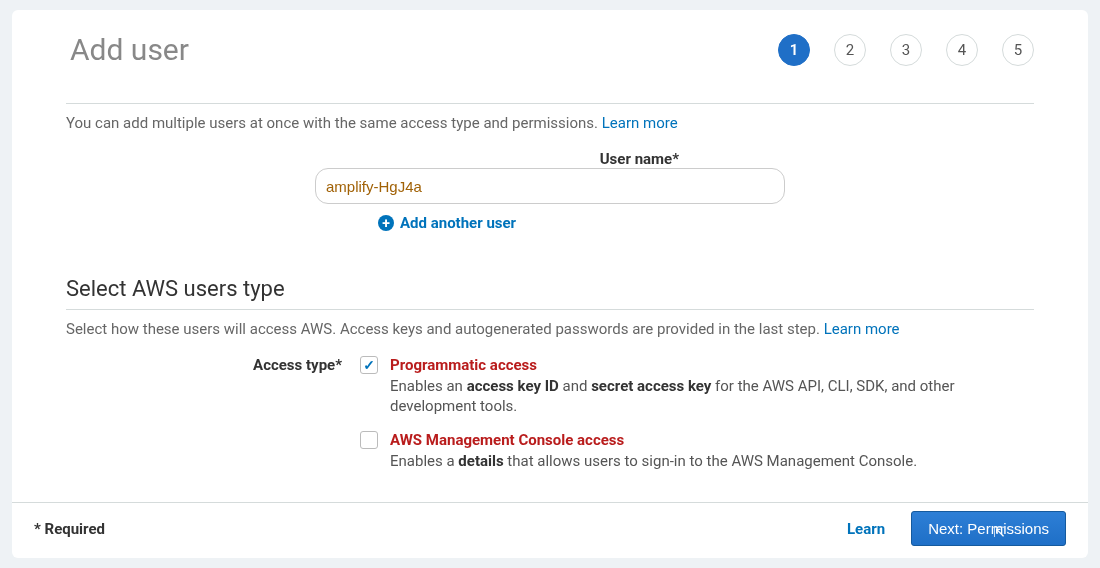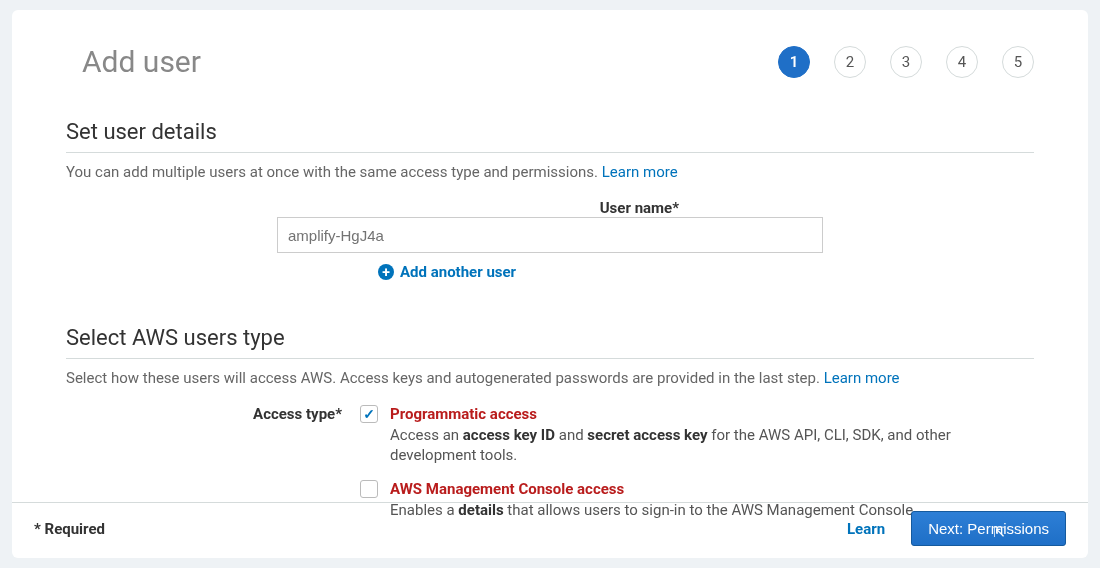--- a/index.html
+++ b/index.html
@@ -26,21 +26,21 @@
   .header {
     padding: 18px 54px 0 54px;
     display: flex;
     justify-content: space-between;
     align-items: center;
   }
   .title {
     font-size: 30px;
     font-weight: 400;
     color: #888;
-    margin: 16px;
+    margin: 4px;
   }
   .steps {
     display: flex;
     gap: 24px;
     align-items: center;
   }
   .step {
     width: 32px; height: 32px;
     border-radius: 50%;
     border: 1px solid #d5dbdb;
@@ -89,27 +89,27 @@
   }
   .form-label {
     width: 294px;
     text-align: right;
     padding-right: 18px;
     font-weight: 700;
     color: #333;
     font-size: 15px;
   }
   .text-input {
-    width: 546px;
+    width: 470px;
     height: 36px;
     border: 1px solid #ccc;
-    border-radius: 0;
+    border-radius: 13px;
     padding: 0 10px;
     font-size: 15px;
-    color: #737373;
+    color: #a16207;
   }
   .add-row {
     display: flex;
     align-items: center;
     margin-left: 312px;
     margin-top: 8px;
     gap: 6px;
     color: #0073bb;
     font-weight: 700;
     font-size: 15px;
@@ -225,21 +225,20 @@
         <div class="step active">1</div>
         <div class="step">2</div>
         <div class="step">3</div>
         <div class="step">4</div>
         <div class="step">5</div>
       </div>
     </div>
 
     <div class="content">
 
-      <h2 class="section-title">Set user details</h2>
       <hr class="rule">
       <p class="desc">
         <span>You can add multiple users at once with the same access type and permissions.</span>
         <a class="link">Learn more</a>
       </p>
 
       <div class="form-row">
         <div class="form-label">User name*</div>
         <input type="text" class="text-input" value="amplify-HgJ4a" style="">
       </div>
@@ -256,21 +255,21 @@
           <span>Select how these users will access AWS. Access keys and autogenerated passwords are provided in the last step.</span>
           <a class="link">Learn more</a>
         </p>
 
         <div class="access-row">
           <div class="form-label" style="padding-top:0;">Access type*</div>
           <span class="checkbox checked"></span>
           <div class="access-body">
             <div class="access-title">Programmatic access</div>
             <div class="access-desc">
-              <span>Access an </span><b>access key ID</b><span> and </span><b>secret access key</b><span> for the AWS API, CLI, SDK, and other development tools.</span>
+              <span>Enables an </span><b>access key ID</b><span> and </span><b>secret access key</b><span> for the AWS API, CLI, SDK, and other development tools.</span>
             </div>
           </div>
         </div>
 
         <div class="access-row">
           <div class="form-label"></div>
           <span class="checkbox"></span>
           <div class="access-body">
             <div class="access-title">AWS Management Console access</div>
             <div class="access-desc">

